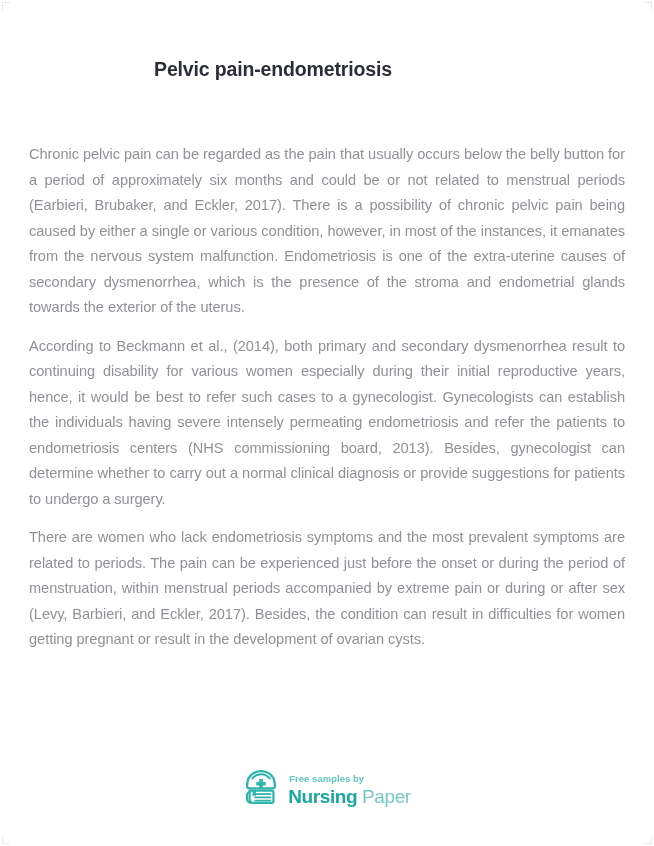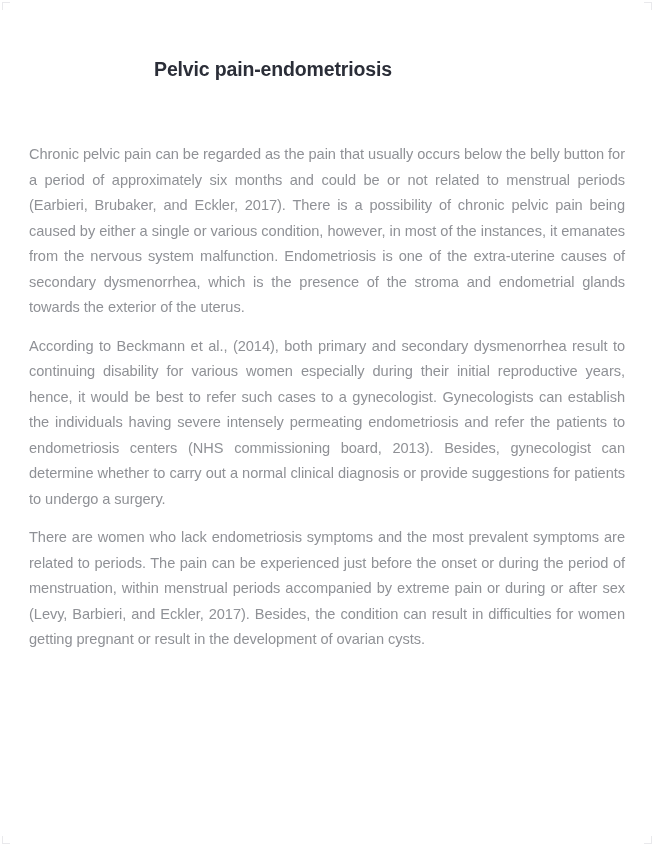--- a/index.html
+++ b/index.html
@@ -120,14 +120,41 @@
   <div class="corner br"></div>
 
   <h1 id="doc-title">Pelvic pain-endometriosis</h1>
 
   <div id="article-body">
     <p class="para">Chronic pelvic pain can be regarded as the pain that usually occurs below the belly button for a period of approximately six months and could be or not related to menstrual periods (Earbieri, Brubaker, and Eckler, 2017). There is a possibility of chronic pelvic pain being caused by either a single or various condition, however, in most of the instances, it emanates from the nervous system malfunction. Endometriosis is one of the extra-uterine causes of secondary dysmenorrhea, which is the presence of the stroma and endometrial glands towards the exterior of the uterus.</p>
     <p class="para">According to Beckmann et al., (2014), both primary and secondary dysmenorrhea result to continuing disability for various women especially during their initial reproductive years, hence, it would be best to refer such cases to a gynecologist. Gynecologists can establish the individuals having severe intensely permeating endometriosis and refer the patients to endometriosis centers (NHS commissioning board, 2013). Besides, gynecologist can determine whether to carry out a normal clinical diagnosis or provide suggestions for patients to undergo a surgery.</p>
     <p class="para">There are women who lack endometriosis symptoms and the most prevalent symptoms are related to periods. The pain can be experienced just before the onset or during the period of menstruation, within menstrual periods accompanied by extreme pain or during or after sex (Levy, Barbieri, and Eckler, 2017). Besides, the condition can result in difficulties for women getting pregnant or result in the development of ovarian cysts.</p>
   </div>
 
+  <div id="footer-logo">
+    <div class="logo-inner">
+      <span class="logo-mark">
+        <svg width="36" height="40" viewBox="0 0 36 40" fill="none" xmlns="http://www.w3.org/2000/svg">
+
+          <path d="M18 3.2C10.6 3.2 5.2 8.0 4.3 14.8c-0.15 1.1-0.2 2.2-0.2 3.1 0 1.5 1.0 2.4 2.4 2.4h23.0c1.4 0 2.4-0.9 2.4-2.4 0-0.9-0.05-2.0-0.2-3.1C30.8 8.0 25.4 3.2 18 3.2Z" stroke="#2fb3ab" stroke-width="2.3" stroke-linejoin="round" fill="#ffffff"></path>
+
+          <path d="M9.4 10.4c2.0-2.6 5.0-4.1 8.6-4.1s6.6 1.5 8.6 4.1" stroke="#2fb3ab" stroke-width="2.1" stroke-linecap="round" fill="none"></path>
+
+          <path d="M16.2 11.1h3.6v2.9h2.9v3.6h-2.9v2.9h-3.6v-2.9h-2.9v-3.6h2.9z" fill="#2fb3ab"></path>
+
+          <path d="M6.6 22.6h22.2c0.9 0 1.6 0.7 1.6 1.6v9.0c0 0.9-0.7 1.6-1.6 1.6H10.0c-1.9 0-3.4-1.5-3.4-3.4z" stroke="#2fb3ab" stroke-width="2.2" stroke-linejoin="round" fill="#ffffff"></path>
+          <path d="M12.2 26.2h15.4M12.2 29.4h15.4M12.2 32.6h15.4" stroke="#2fb3ab" stroke-width="1.7" stroke-linecap="round"></path>
+
+          <path d="M9.5 22.6v6.1l1.7-1.5 1.7 1.5v-6.1z" fill="#2fb3ab"></path>
+
+          <path d="M6.6 24.2c-1.5 0-2.6 1.2-2.6 2.6v4.0c0 2.3 1.8 4.1 4.1 4.1" stroke="#2fb3ab" stroke-width="2.1" stroke-linecap="round" fill="none"></path>
+        </svg>
+      </span>
+      <span class="logo-text-block">
+        <span class="logo-tagline">Free samples by</span>
+        <span class="logo-wordmark">
+          <span class="logo-word-primary">Nursing</span><span class="logo-word-secondary"> Paper</span>
+        </span>
+      </span>
+    </div>
+  </div>
 
 </div>
 
 </body></html>

